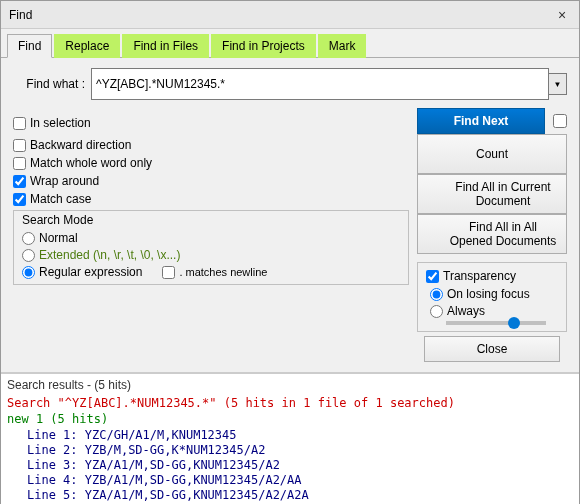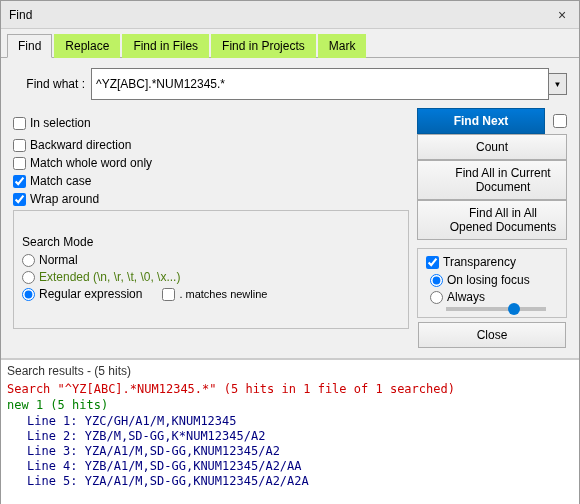--- a/index.html
+++ b/index.html
@@ -135,21 +135,21 @@
     }
 
     .btn {
       width: 100%;
       padding: 4px 6px;
       font-size: 12px;
       border: 1px solid #adadad;
       background: linear-gradient(to bottom, #f8f8f8, #e8e8e8);
       cursor: pointer;
       text-align: center;
-      height: 26px;
+      height: 40px;
       display: flex;
       align-items: center;
       justify-content: center;
     }
 
     .btn.accent {
       background: linear-gradient(to bottom, #0078d7, #0063b0);
       color: white;
       border-color: #005a9e;
       font-weight: bold;
@@ -186,21 +186,21 @@
 
     .in-selection-row input[type=checkbox] { cursor: pointer; }
     .in-selection-row label { font-size: 12px; }
 
     .options-checkboxes {
       margin-bottom: 4px;
     }
 
     .search-mode-box {
       border: 1px solid #c0c0c0;
-      padding: 24px 8px;
+      padding: 2px 8px;
     }
 
     .search-mode-title {
       font-size: 12px;
       margin-bottom: 4px;
       font-weight: normal;
     }
 
     .radio-row {
       display: flex;
@@ -277,21 +277,21 @@
       border-radius: 50%;
     }
 
     .close-btn-row {
       display: flex;
       justify-content: center;
       margin-top: 4px;
     }
 
     .close-btn {
-      width: 148px;
+      width: 136px;
       padding: 4px 6px;
       font-size: 12px;
       border: 1px solid #adadad;
       background: linear-gradient(to bottom, #f8f8f8, #e8e8e8);
       cursor: pointer;
       height: 26px;
     }
 
     
     .results-panel {
@@ -383,26 +383,26 @@
         <div class="options-checkboxes">
           <div class="checkbox-row">
             <input type="checkbox" id="chk-backward" style="">
             <label for="chk-backward">Backward direction</label>
           </div>
           <div class="checkbox-row">
             <input type="checkbox" id="chk-whole-word" style="">
             <label for="chk-whole-word">Match whole word only</label>
           </div>
           <div class="checkbox-row">
+            <input type="checkbox" id="chk-wrap-around" checked="" style="">
+            <label for="chk-wrap-around">Wrap around</label>
+          </div>
+          <div class="checkbox-row">
             <input type="checkbox" id="chk-match-case" checked="" style="">
             <label for="chk-match-case">Match case</label>
-          </div>
-          <div class="checkbox-row">
-            <input type="checkbox" id="chk-wrap-around" checked="" style="">
-            <label for="chk-wrap-around">Wrap around</label>
           </div>
         </div>
 
         <div class="search-mode-box">
           <div class="search-mode-title">Search Mode</div>
           <div class="radio-row">
             <input type="radio" name="search-mode" id="radio-normal" style="">
             <label for="radio-normal">Normal</label>
           </div>
           <div class="radio-row">

